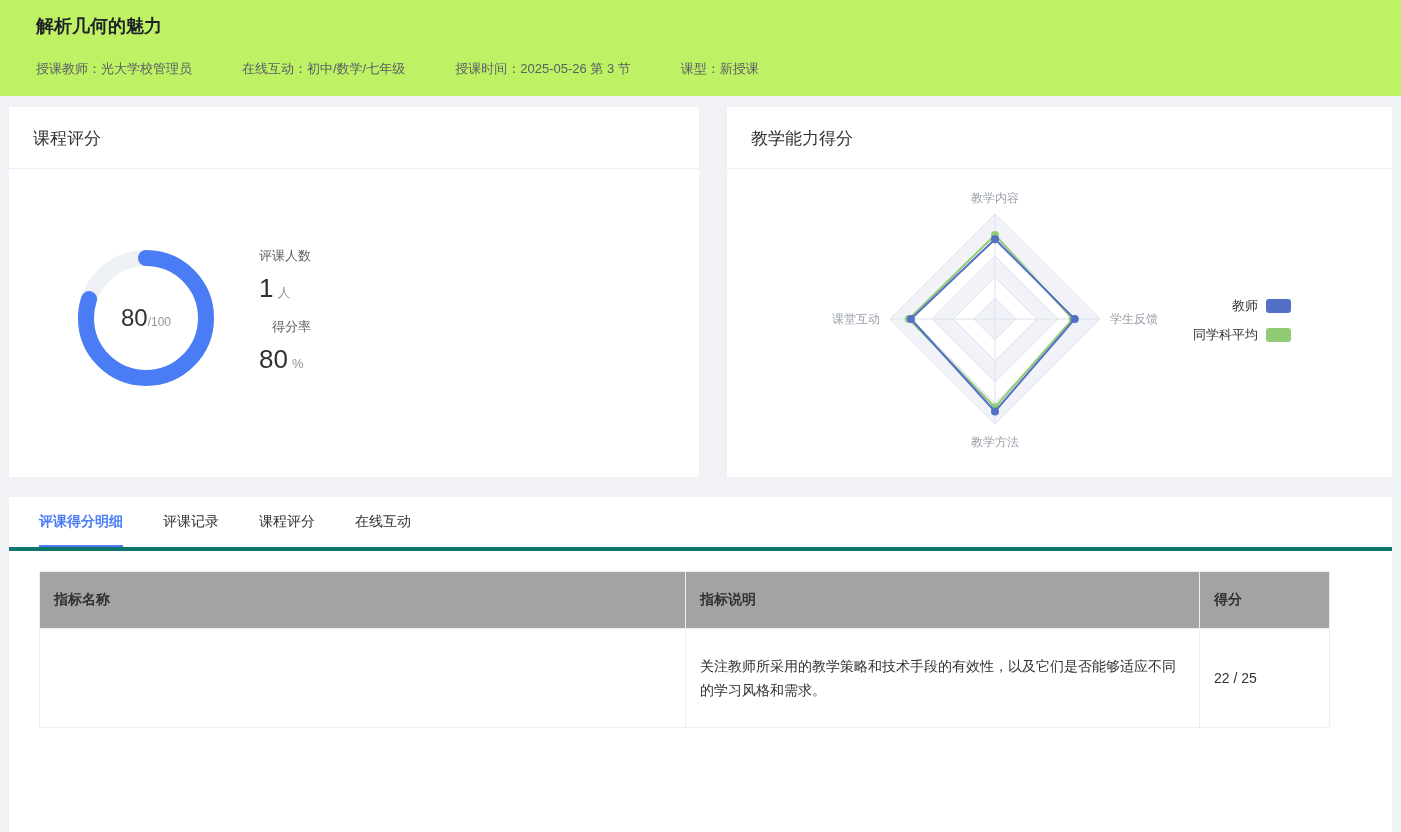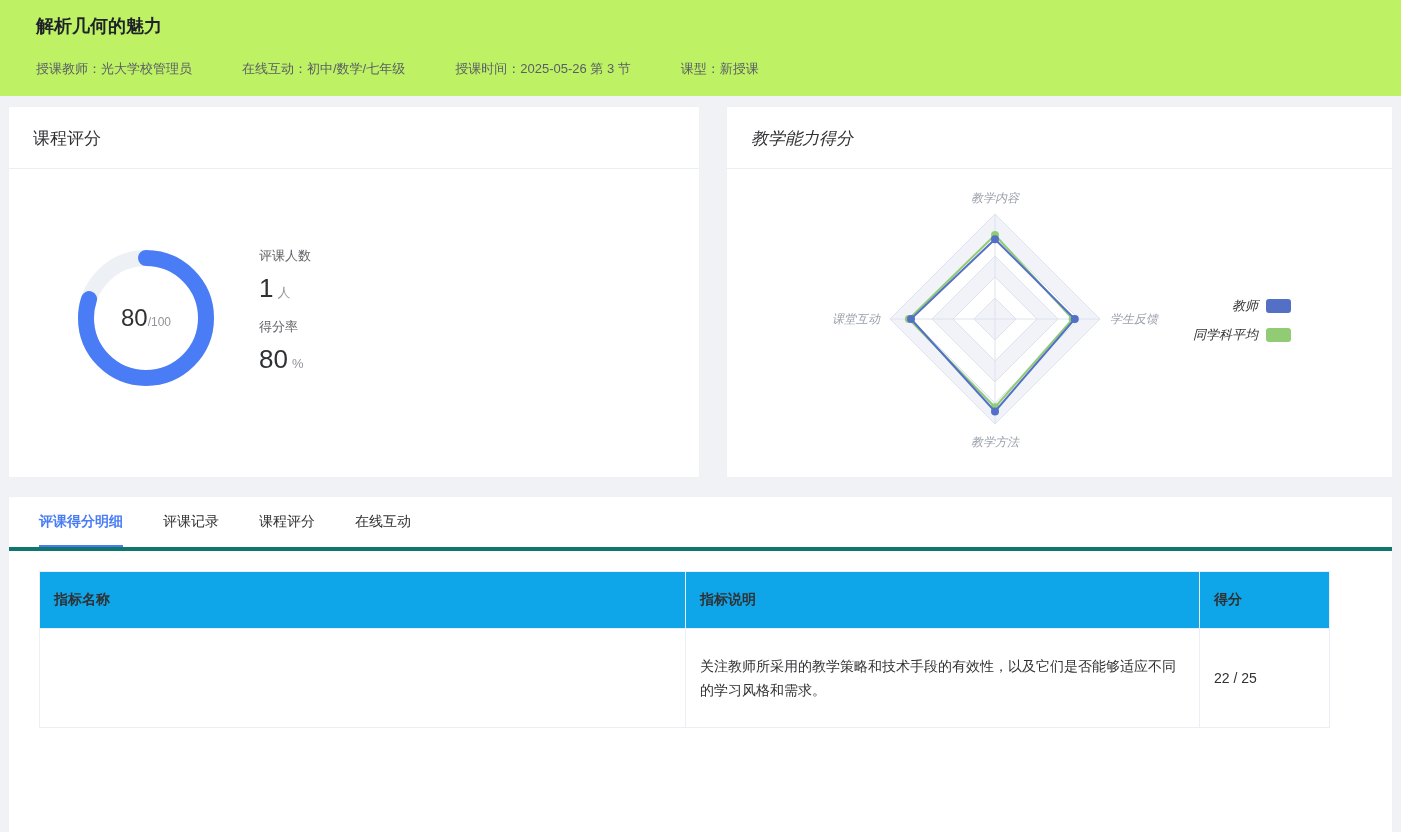--- a/index.html
+++ b/index.html
@@ -11,49 +11,49 @@
   }
   
   .topbar { background:#bef264; padding:14px 36px 18px; }
   .topbar h1 { font-size:18px; font-weight:700; color:#1f2329; margin-bottom:22px; }
   .meta-row { display:flex; gap:50px; font-size:13px; color:#5a5e66; }
   .meta-item { white-space:nowrap; }
   
   .cards-row { display:flex; gap:26px; padding:10px 8px 0; }
   .card { background:#fff; border:1px solid #f0f1f3; }
   .score-card { width:692px; height:372px; }
-  .radar-card { flex:1; height:372px;font-style:italic; }
+  .radar-card { flex:1; height:372px; }
   .card-title { font-size:17px; color:#303133; padding:20px 24px 18px; border-bottom:1px solid #ebeef5; }
   
   .score-body { display:flex; align-items:center; height:297px; padding-left:62px; }
   .donut-wrap { position:relative; width:150px; height:150px; }
   .donut-center { position:absolute; inset:0; display:flex; align-items:center; justify-content:center; }
   .donut-val { font-size:24px; color:#303133; }
   .donut-max { font-size:12px; color:#909399; margin-top:8px; }
   .stats { margin-left:38px; }
   .stat-block { margin-bottom:14px; }
-  .stat-label { font-size:13px; color:#606266; margin-bottom:8px; }
+  .stat-label { font-size:13px; color:#606266; margin-bottom:8px;text-align:right; }
   .stat-value { font-size:26px; color:#303133; }
   .stat-unit { font-size:13px; color:#909399; margin-left:4px; }
   
   .radar-body { position:relative; height:297px; }
   .legend { position:absolute; right:101px; top:128px; display:flex; flex-direction:column; gap:11px; align-items:flex-end; }
   .legend-item { display:flex; align-items:center; cursor:pointer; }
   .legend-label { font-size:13px; color:#333; }
   .legend-swatch { width:25px; height:14px; border-radius:3px; margin-left:8px; }
   
   .bottom-card { margin:18px 8px 0; background:#fff; border:1px solid #f0f1f3; height:500px; }
   .tabs { display:flex; padding:0 30px; border-bottom:4px solid #0f766e; }
   .tab { font-size:14px; color:#303133; padding:16px 0 14px; margin-right:40px; cursor:pointer; border-bottom:2px solid transparent; }
   .tab.active { color:#4a7df5; border-bottom-color:#4a7df5; font-weight:600; }
   
   .table-wrap { padding:20px 30px 0; }
   table { width:1290px; border-collapse:collapse; table-layout:fixed; }
   th, td { border:1px solid #ebeef5; text-align:left; font-size:14px; vertical-align:middle; }
-  thead th { background:#0ea5e9; color:#303133; font-weight:700; padding:19px 14px; }
+  thead th { background:#a3a3a3; color:#303133; font-weight:700; padding:19px 14px; }
   tbody td { padding:25px 14px; color:#303133; line-height:24px; }
   .plus-icon { display:inline-block; width:14px; color:#606266; margin-right:12px; cursor:pointer; font-size:14px; }
   .col-name { width:646px; }
   .col-desc { width:514px; }
   .col-score { width:130px; }
 </style>
 </head>
 <body>
 
 <div class="page">

